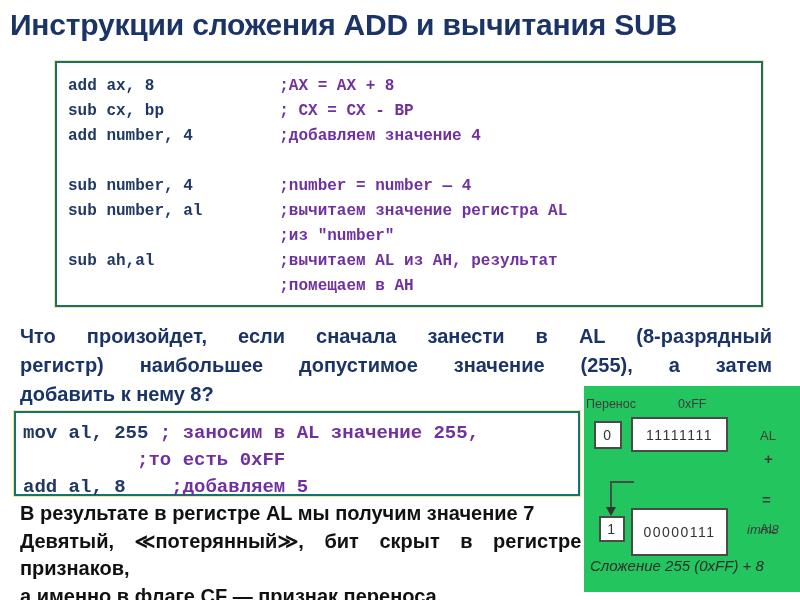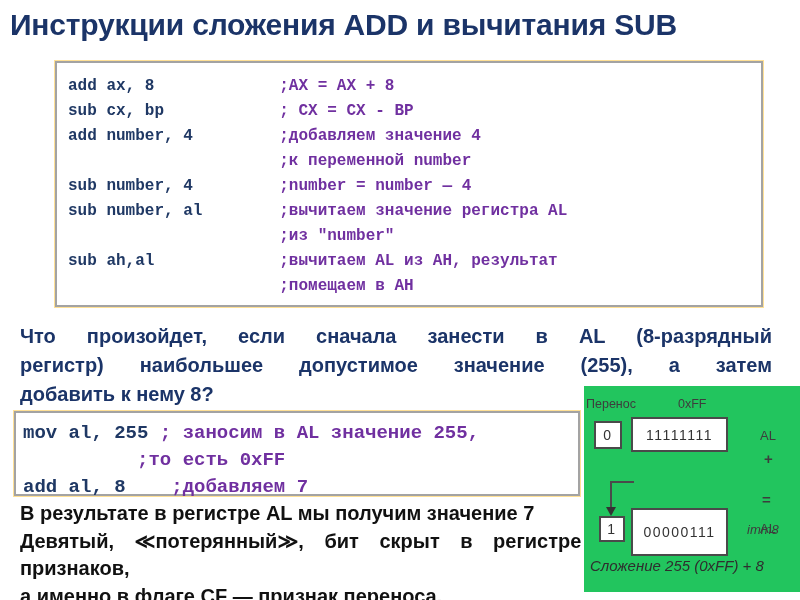--- a/index.html
+++ b/index.html
@@ -10,21 +10,21 @@
     font-family: "Liberation Sans", sans-serif;
   }
   .title {
     position: absolute; left: 10px; top: 8px; width: 760px;
     font-size: 30px; font-weight: bold; color: #1b3468;
     letter-spacing: -0.2px; white-space: nowrap;
   }
   
   .codebox {
     position: absolute; background: #ffffff;
-    border: 2px solid #a3a3a3; outline: 1px solid #ffe095;
+    border: 2px solid #0f766e; outline: 1px solid #ffe095;
     font-family: "Liberation Mono", monospace; font-weight: bold;
     color: #1f3864; z-index: 10;
   }
   .codebox .crow { white-space: pre; }
   .codebox .comment { color: #7030a0; }
   .box1 {
     left: 55px; top: 61px; width: 708px; height: 246px;
     padding: 11px 0 0 11px; font-size: 16px; line-height: 25px;
   }
   .box2 {
@@ -74,21 +74,21 @@
 <body>
 
 <div class="slide">
 
   <div class="title">Инструкции сложения ADD и вычитания SUB</div>
 
   <div class="codebox box1">
     <div class="crow"><span>add ax, 8             </span><span class="comment">;AX = AX + 8</span></div>
     <div class="crow"><span>sub cx, bp            </span><span class="comment">; CX = CX - BP</span></div>
     <div class="crow"><span>add number, 4         </span><span class="comment">;добавляем значение 4</span></div>
-    <div class="crow"><span>                      </span><span class="comment">;к переменной number</span></div>
+    <div class="crow"><span>                      </span></div>
     <div class="crow"><span>sub number, 4         </span><span class="comment">;number = number — 4</span></div>
     <div class="crow"><span>sub number, al        </span><span class="comment">;вычитаем значение регистра AL</span></div>
     <div class="crow"><span>                      </span><span class="comment">;из "number"</span></div>
     <div class="crow"><span>sub ah,al             </span><span class="comment">;вычитаем AL из AH, результат</span></div>
     <div class="crow"><span>                      </span><span class="comment">;помещаем в AH</span></div>
   </div>
 
   <div class="question">
     <div class="just">Что произойдет, если сначала занести в AL (8-разрядный</div>
     <div class="just">регистр) наибольшее допустимое значение (255), а затем</div>
@@ -124,16 +124,16 @@
     <div class="bitbox" style="left:15px; top:130px; width:26px; height:26px;">1</div>
     <div class="bitbox" style="left:47px; top:122px; width:97px; height:48px;">00000111</div>
     <div class="reg" style="left:176px; top:135px;">AL</div>
 
     <div class="caption">Сложение 255 (0xFF) + 8</div>
   </div>
 
   <div class="codebox box2">
     <div class="crow"><span>mov al, 255 </span><span class="comment">; заносим в AL значение 255,</span></div>
     <div class="crow"><span>          </span><span class="comment">;то есть 0xFF</span></div>
-    <div class="crow"><span>add al, 8    </span><span class="comment">;добавляем 7</span></div>
+    <div class="crow"><span>add al, 8    </span><span class="comment">;добавляем 5</span></div>
   </div>
 
 </div>
 
 </body></html>

